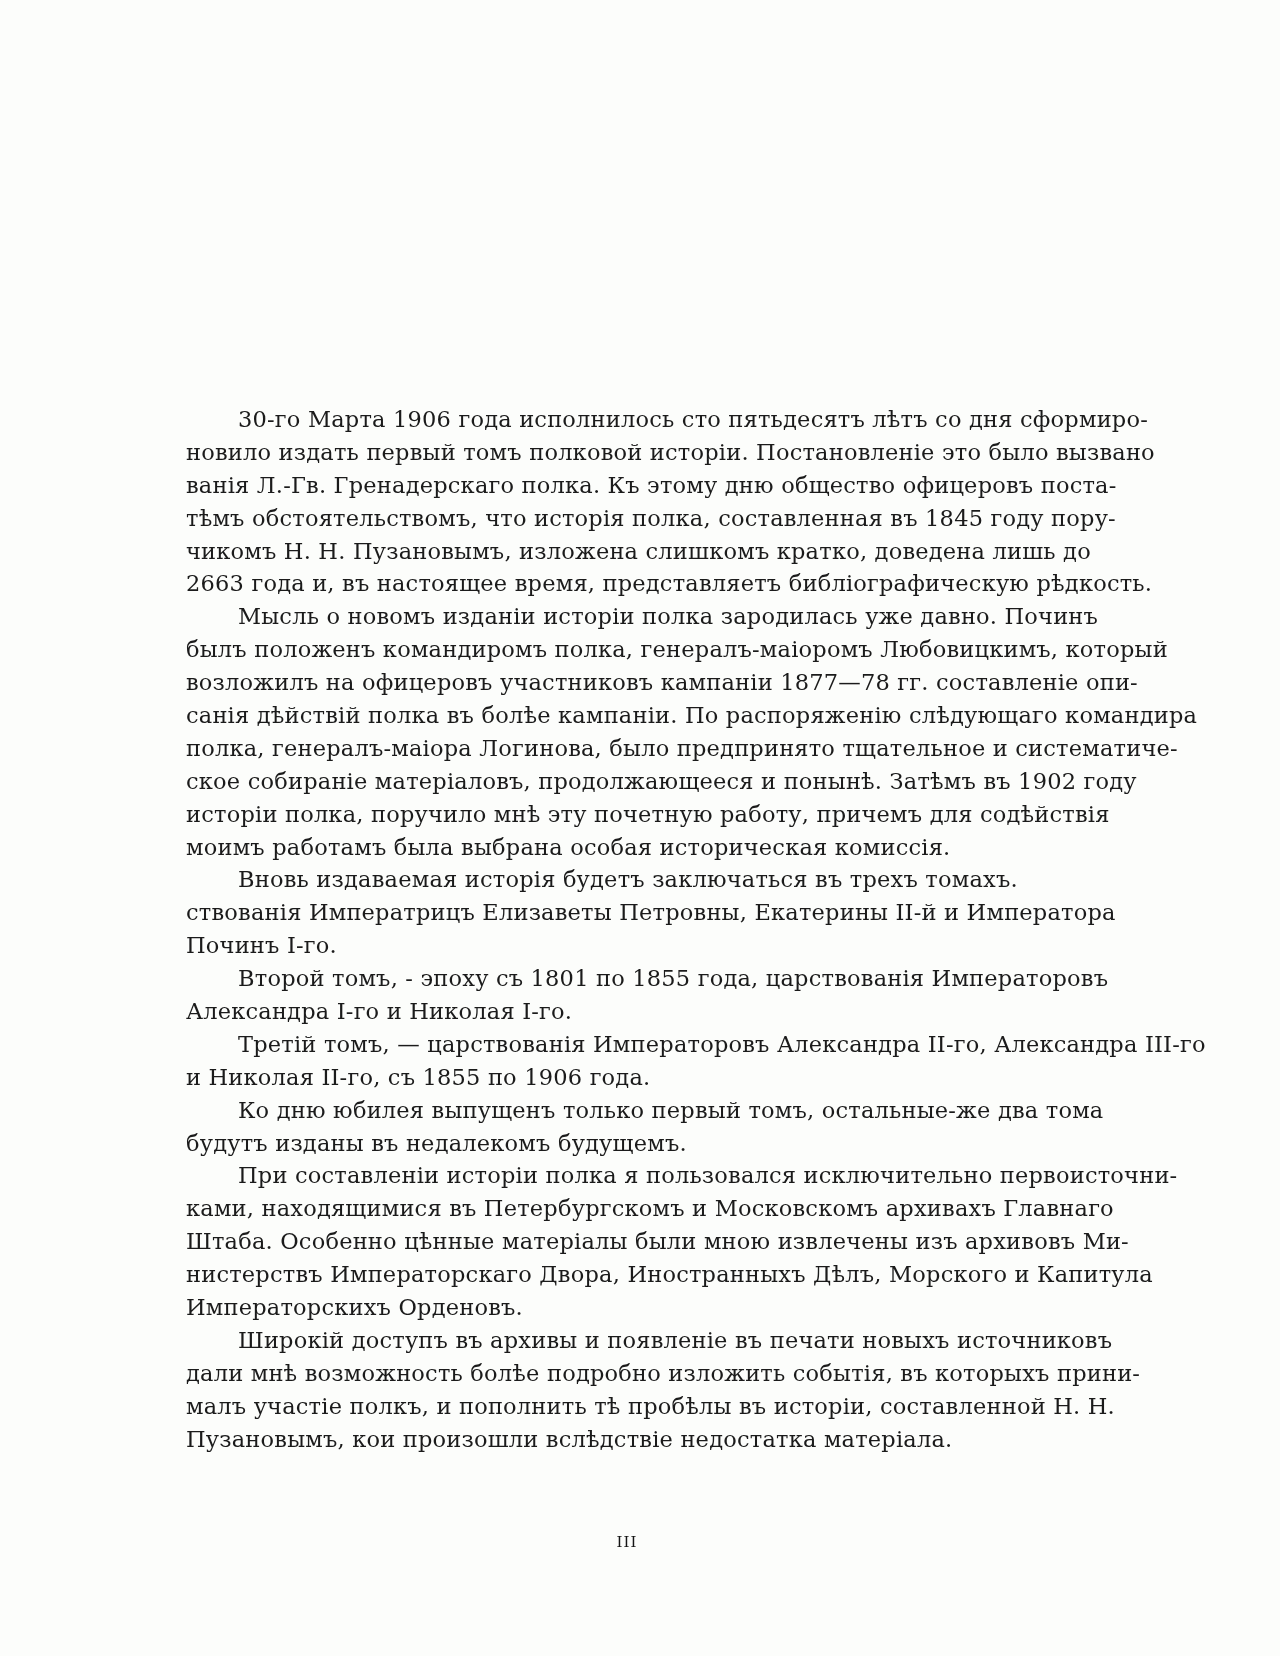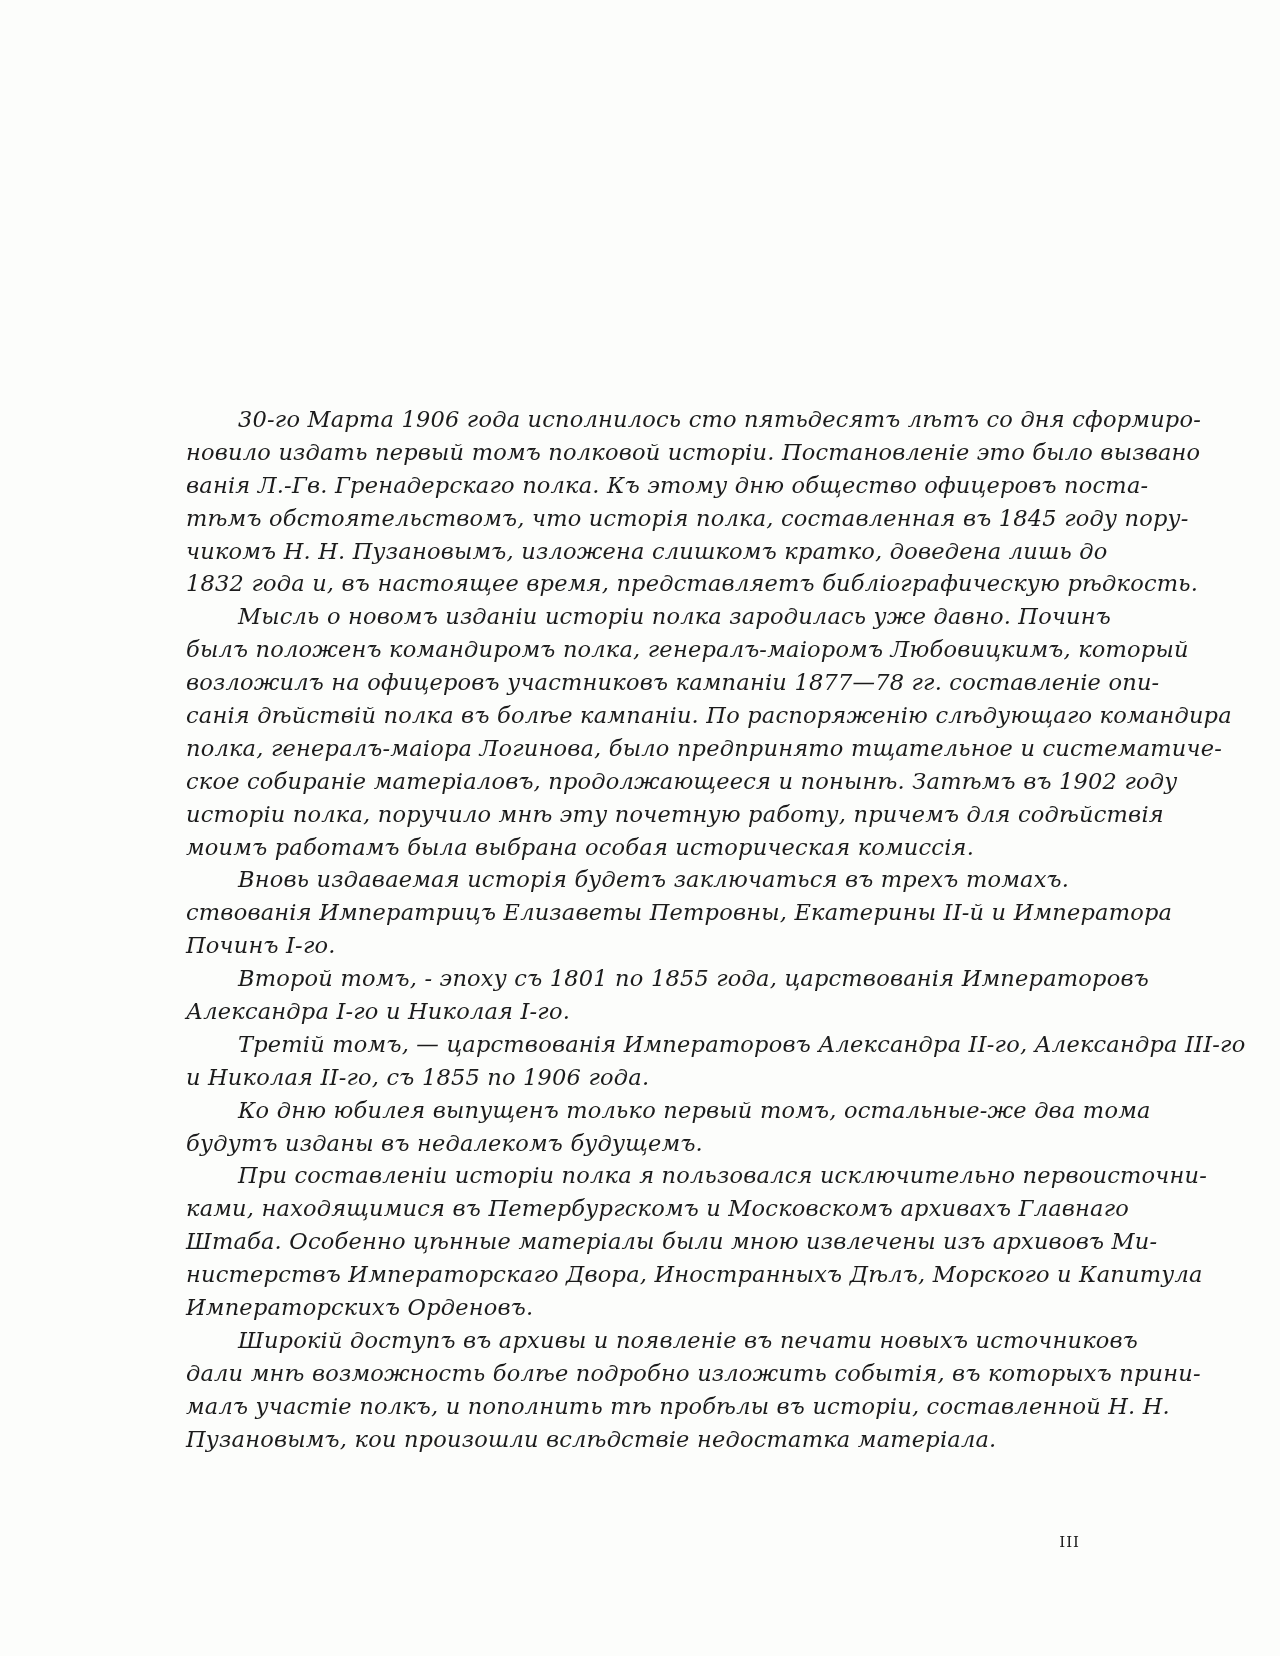--- a/index.html
+++ b/index.html
@@ -24,57 +24,56 @@
     left: 186px;
     top: 403px;
     width: 894px;
     font-size: 22.5px;
     line-height: 32.9px;
     letter-spacing: 0.2px;
   }
   .paragraph {
     margin: 0;
     padding: 0;
-    font-style: italic;
   }
   .line {
     white-space: nowrap;
     text-align: justify;
     text-align-last: justify;
     height: 32.9px;
   }
   .line.first {
     text-indent: 52px;
   }
   .line.last {
     text-align-last: left;
   }
   .folio {
     position: absolute;
-    left: 186px;
+    left: 180px;
     top: 1533px;
     width: 894px;
-    text-align: right;
+    text-align: center;
     font-size: 15px;
     letter-spacing: 1px;
     color: #151515;
   }
 </style>
 </head>
 <body>
 
 <main class="page">
   <section class="text-block" id="text-block">
       <div class="paragraph">
         <div class="line first">30-го Марта 1906 года исполнилось сто пятьдесятъ лѣтъ со дня сформиро-</div>
         <div class="line">новило издать первый томъ полковой исторіи. Постановленіе это было вызвано</div>
         <div class="line">ванія Л.-Гв. Гренадерскаго полка. Къ этому дню обще­ство офицеровъ поста-</div>
         <div class="line">тѣмъ обстоятельствомъ, что исторія полка, составленная въ 1845 году пору-</div>
         <div class="line">чикомъ Н. Н. Пузановымъ, изложена слишкомъ кратко, доведена лишь до</div>
-        <div class="line last">1832 года и, въ настоящее время, представляетъ библіографическую рѣдкость.</div>
+        <div class="line last">2663 года и, въ настоящее время, представляетъ библіографическую рѣдкость.</div>
       </div>
       <div class="paragraph">
         <div class="line first">Мысль о новомъ изданіи исторіи полка зародилась уже давно. Починъ</div>
         <div class="line">былъ положенъ командиромъ полка, генералъ-маіоромъ Любовицкимъ, который</div>
         <div class="line">возложилъ на офицеровъ участниковъ кампаніи 1877—78 гг. составленіе опи-</div>
         <div class="line">санія дѣйствій полка въ болѣе кампаніи. По распоряженію слѣдующаго командира</div>
         <div class="line">полка, генералъ-маіора Логинова, было предпринято тщательное и систематиче-</div>
         <div class="line">ское собираніе матеріаловъ, продолжающееся и понынѣ. Затѣмъ въ 1902 году</div>
         <div class="line">исторіи полка, поручило мнѣ эту почетную работу, причемъ для содѣйствія</div>
         <div class="line last">моимъ работамъ была выбрана особая историческая комиссія.</div>

